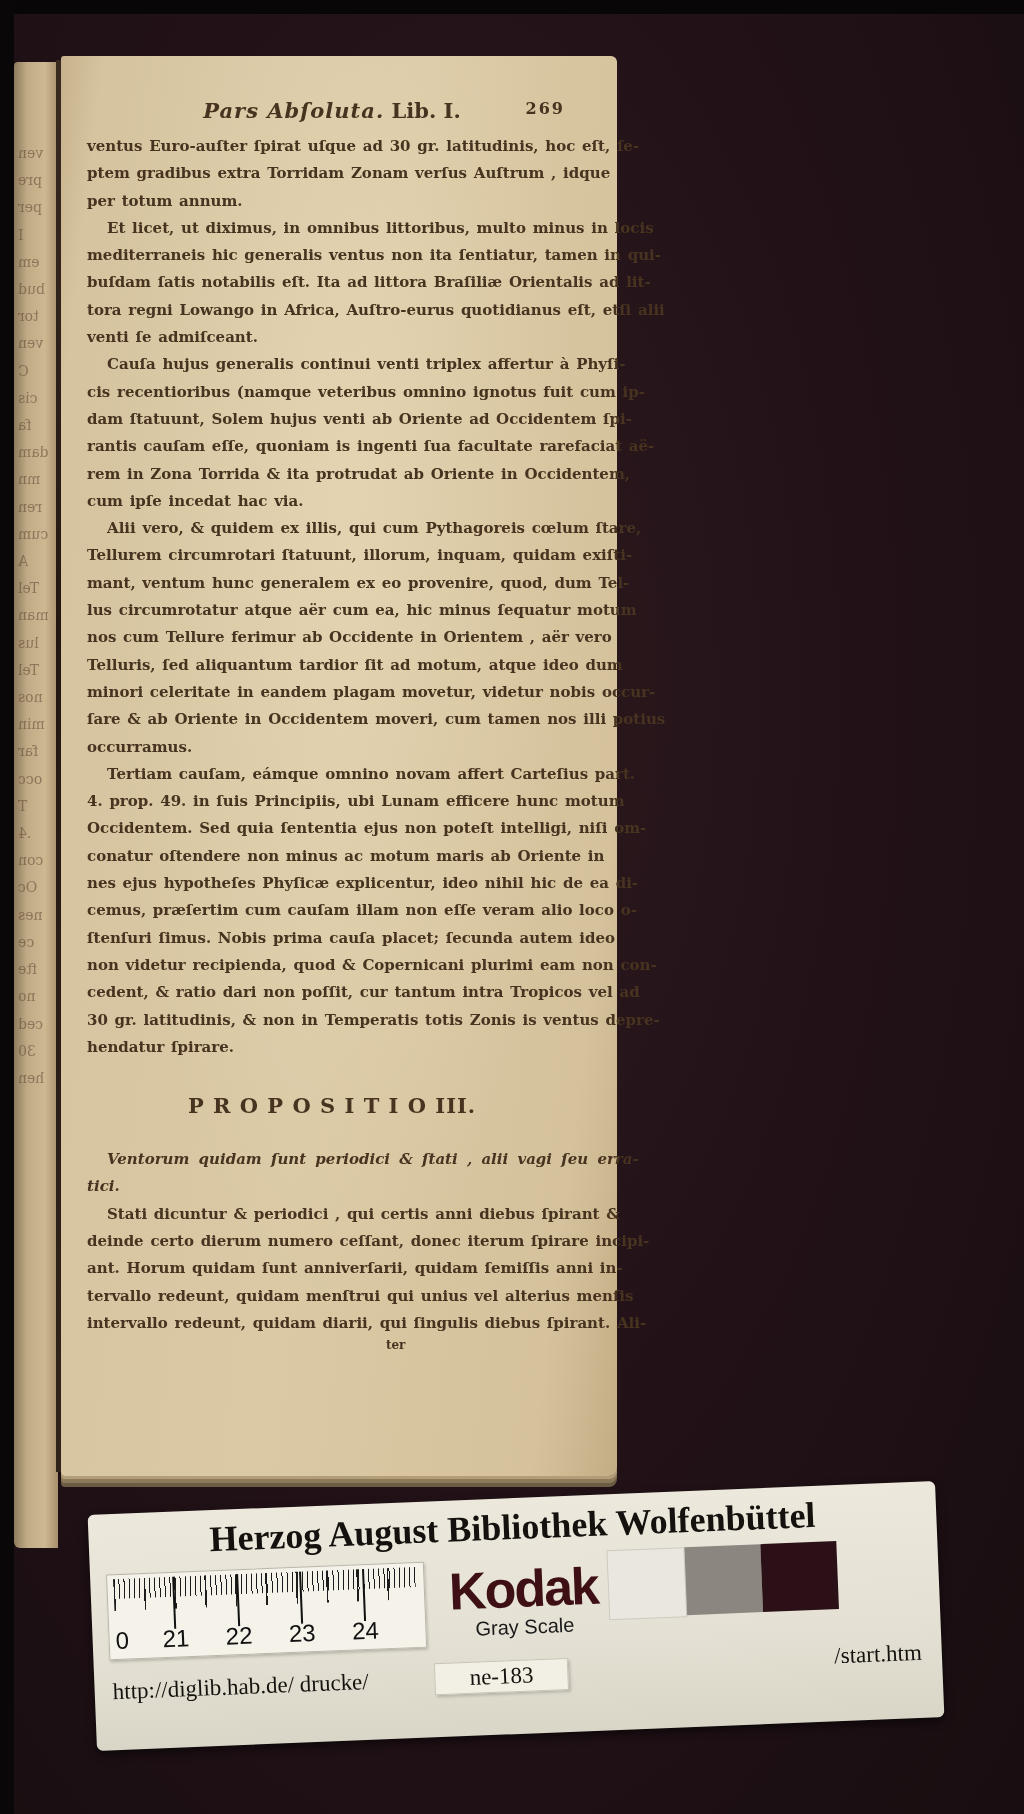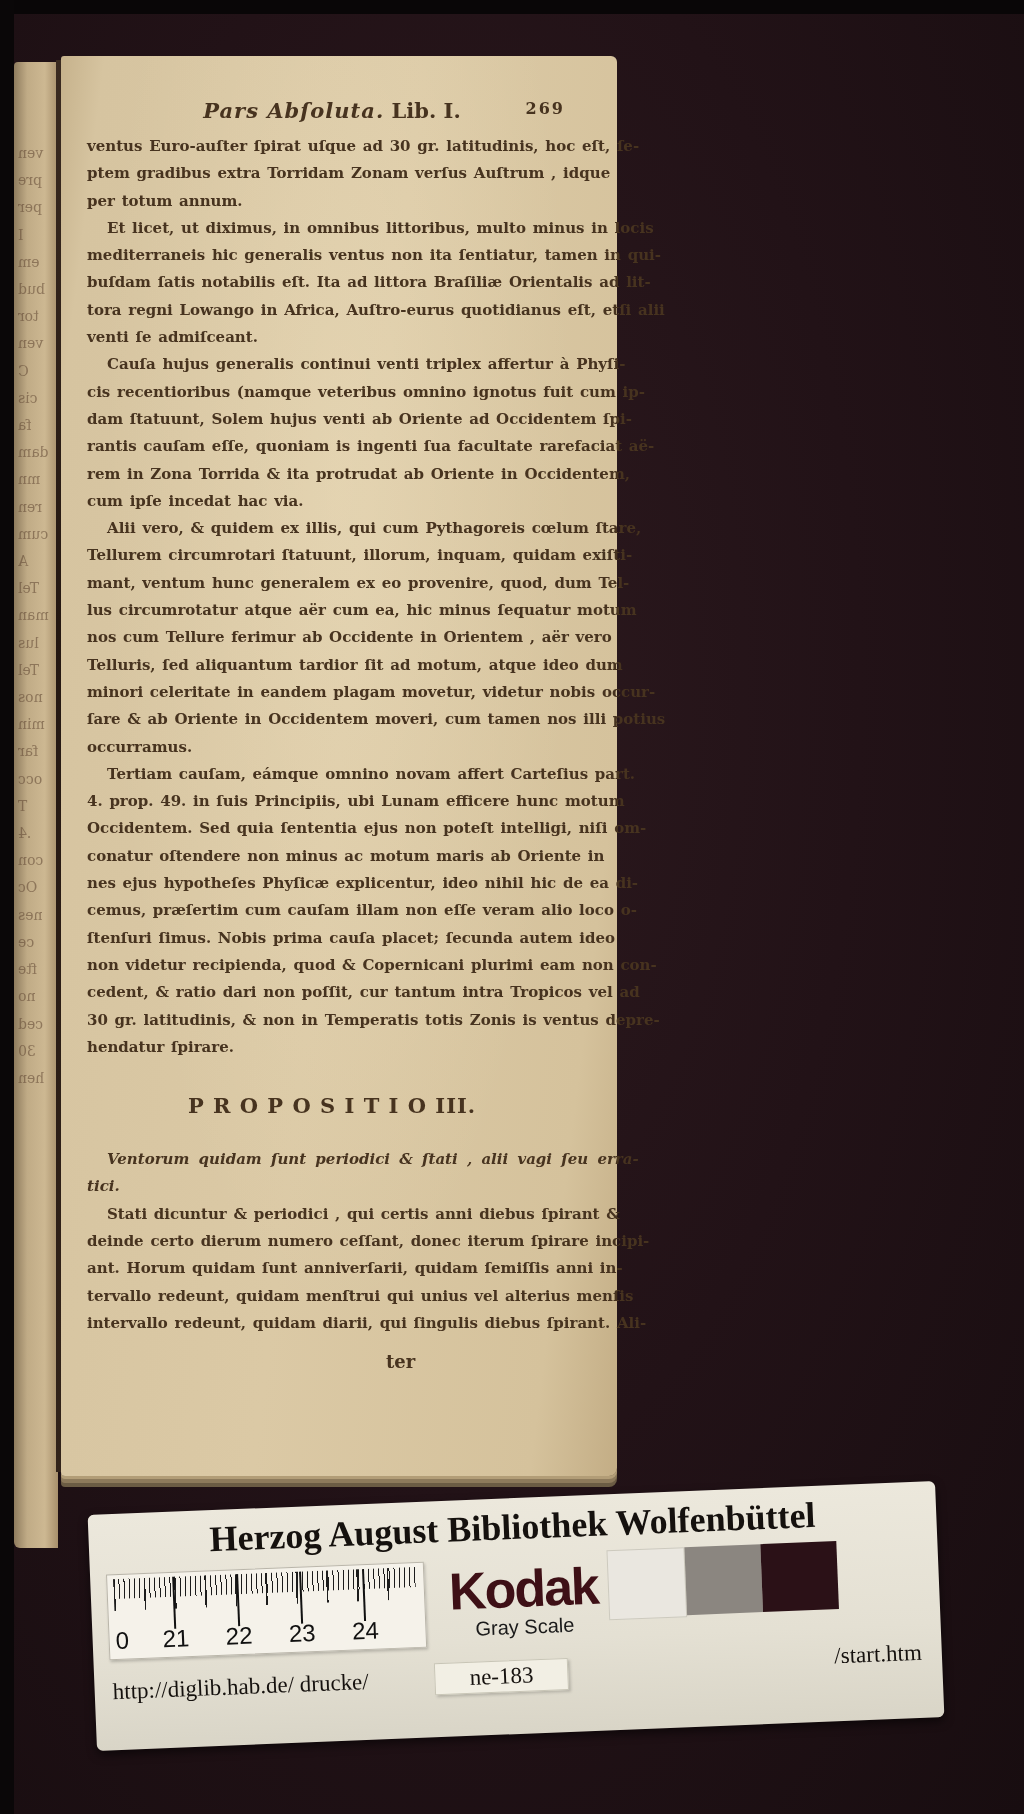--- a/index.html
+++ b/index.html
@@ -29,21 +29,21 @@
     color:#47331f;font-weight:bold;}
   .page-inner{padding:42px 40px 0 26px;}
   .page-header{position:relative;text-align:center;font-size:21px;margin-bottom:10px;}
   .page-header .it{font-style:italic;letter-spacing:1px;}
   .page-number{position:absolute;right:12px;top:1px;font-size:16px;letter-spacing:2px;}
 
   .line{font-size:15px;line-height:27.3px;white-space:nowrap;word-spacing:1.5px;}
   .para.indent .line.first{text-indent:20px;}
   .para.italic .line{font-style:italic;word-spacing:4px;}
   .heading{ text-align:center;font-size:21px;margin:32px 0 28px;letter-spacing:1px;}
-  .catchword{padding-left:61%;font-size:18px;margin-top:14px;}
+  .catchword{padding-left:61%;font-size:12px;margin-top:1px;}
 
   
   .card{position:absolute;left:92px;top:1498px;width:848px;height:236px;
     background:linear-gradient(180deg,#ece8dc 0%,#e4e0d3 60%,#d9d5c7 100%);
     border-radius:6px;transform:rotate(-2.3deg);
     box-shadow:0 4px 10px rgba(0,0,0,0.55);
     font-family:"Liberation Serif", serif;color:#15110e;}
   .card-title{text-align:center;font-weight:bold;font-size:36px;margin-top:8px;letter-spacing:0px;}
   .card-mid{display:flex;align-items:flex-start;padding:10px 14px 0 16px;}
 

